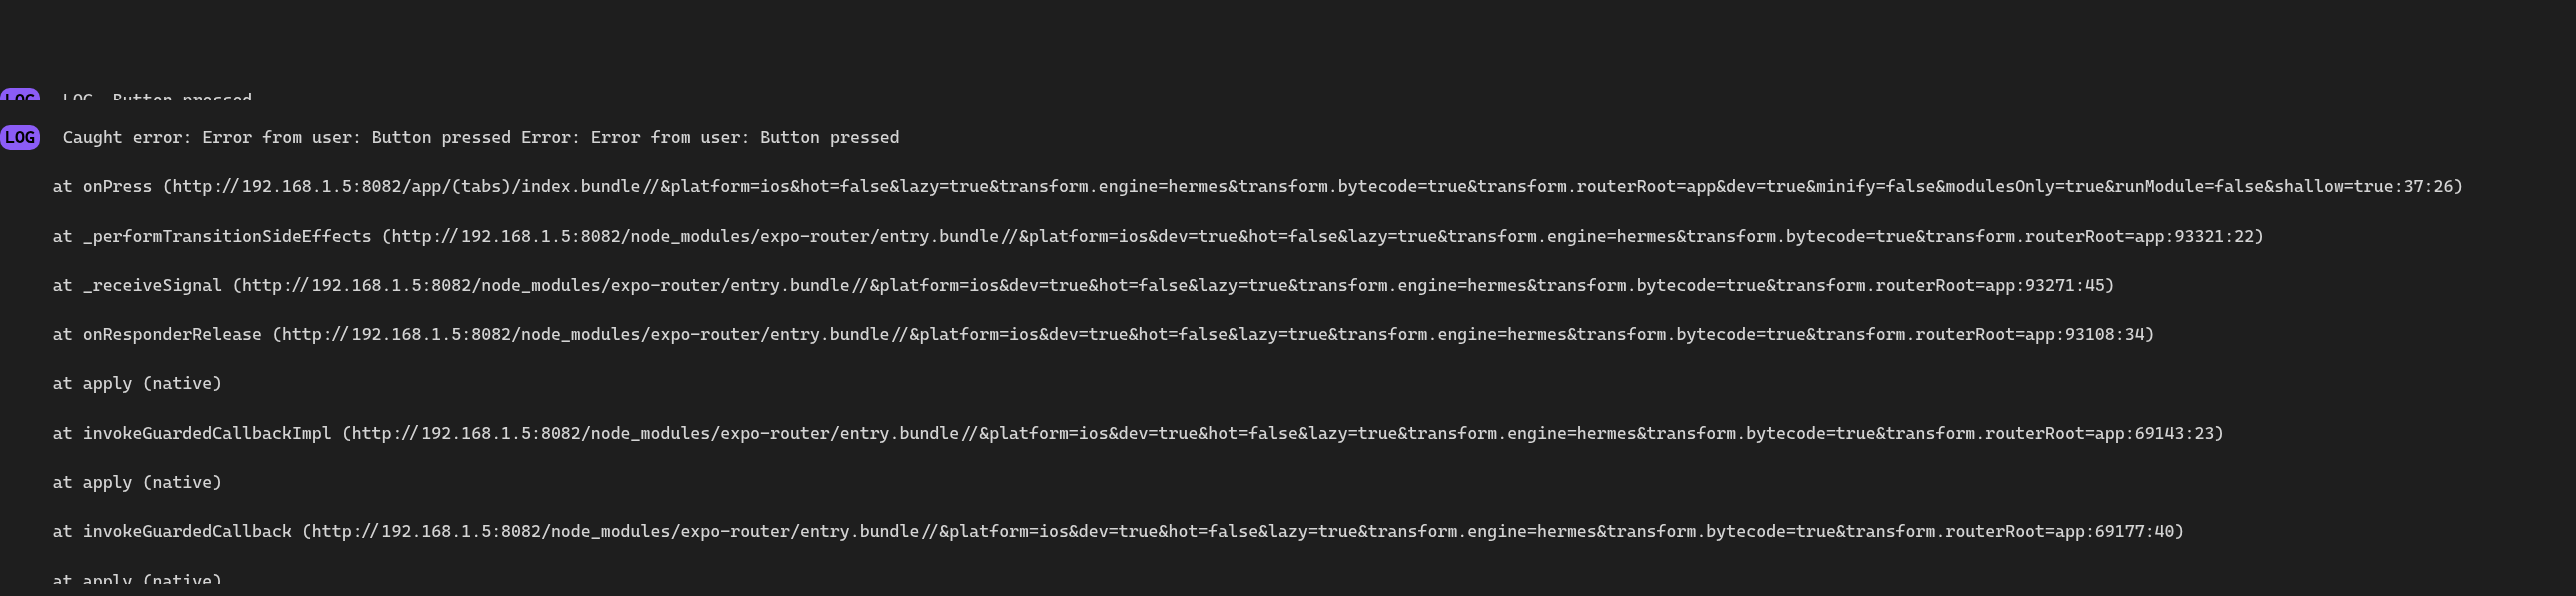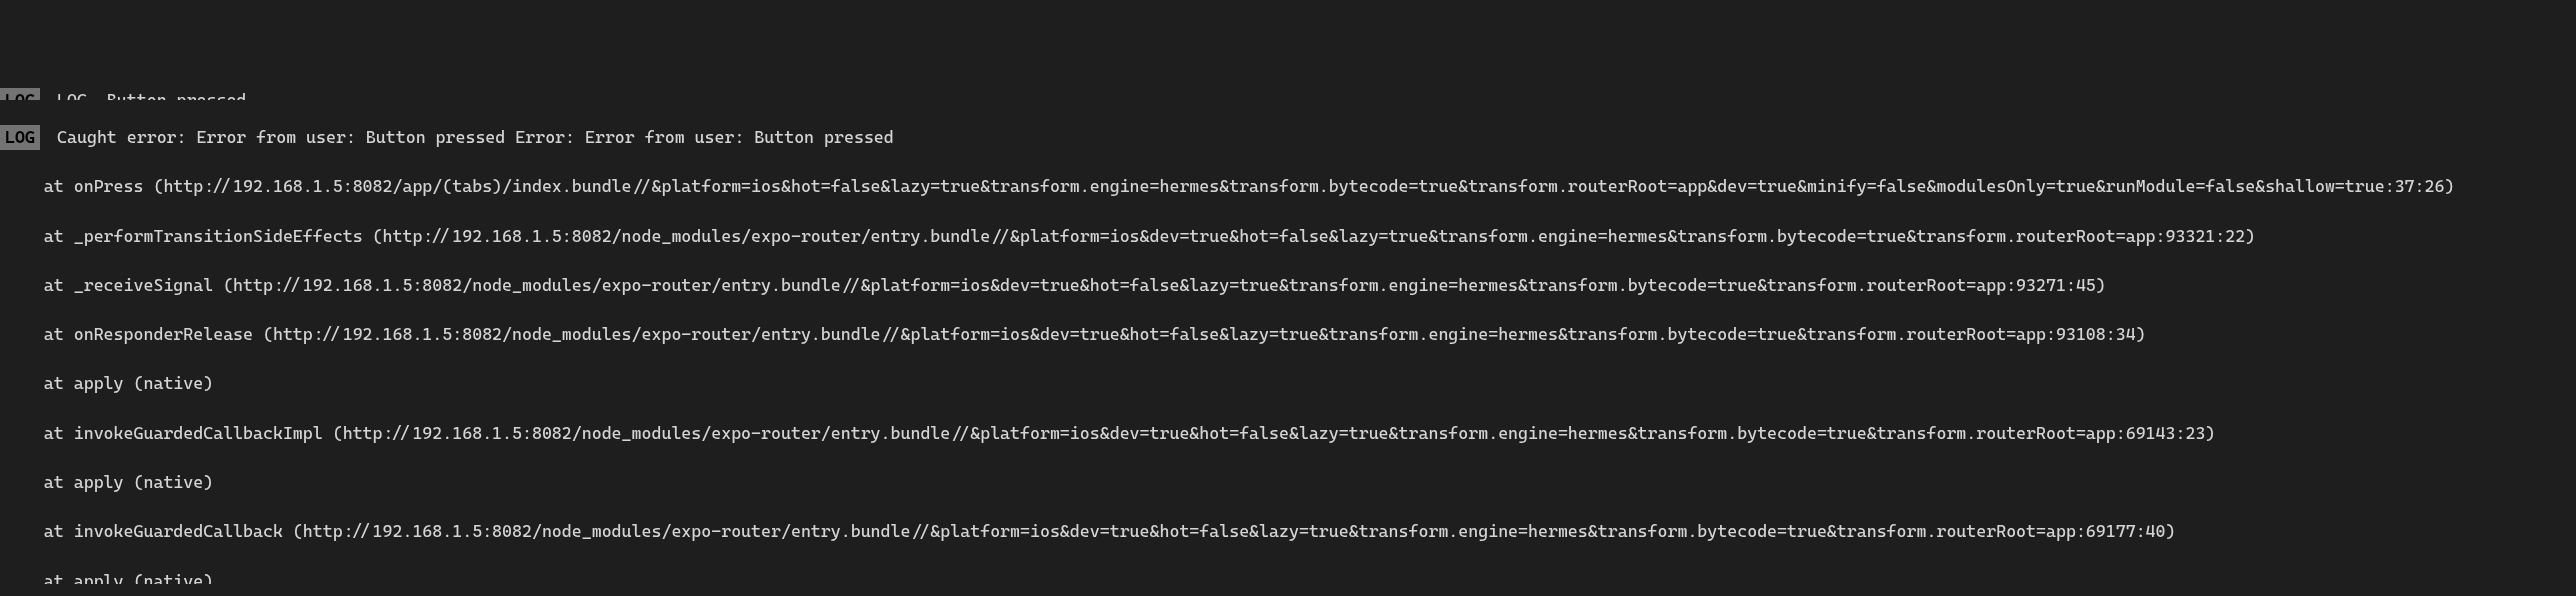--- a/index.html
+++ b/index.html
@@ -12,33 +12,34 @@
       width: 2576px;
       height: 597px;
       overflow: hidden;
       white-space: pre-wrap;
       word-break: break-all;
     }
     .log-line {
       display: block;
     }
     .log-badge {
-      background: #737373;
+      background: #8b5cf6;
       color: #000;
       font-weight: bold;
       padding: 0 5.1px;
-      margin-right: 7px;
+      margin-right: 13px;
       display: inline-block;
+      border-radius: 10px;
     }
     .log-content {
       display: inline;
     }
     .stack-line {
       display: block;
-      padding-left: 4px;
+      padding-left: 13px;
     }
     .cut-top {
       overflow: hidden;
       height: 12px;
       margin-top: -10.2px;
     }
     .cut-bottom {
       overflow: hidden;
       height: 15.3px;
     }

